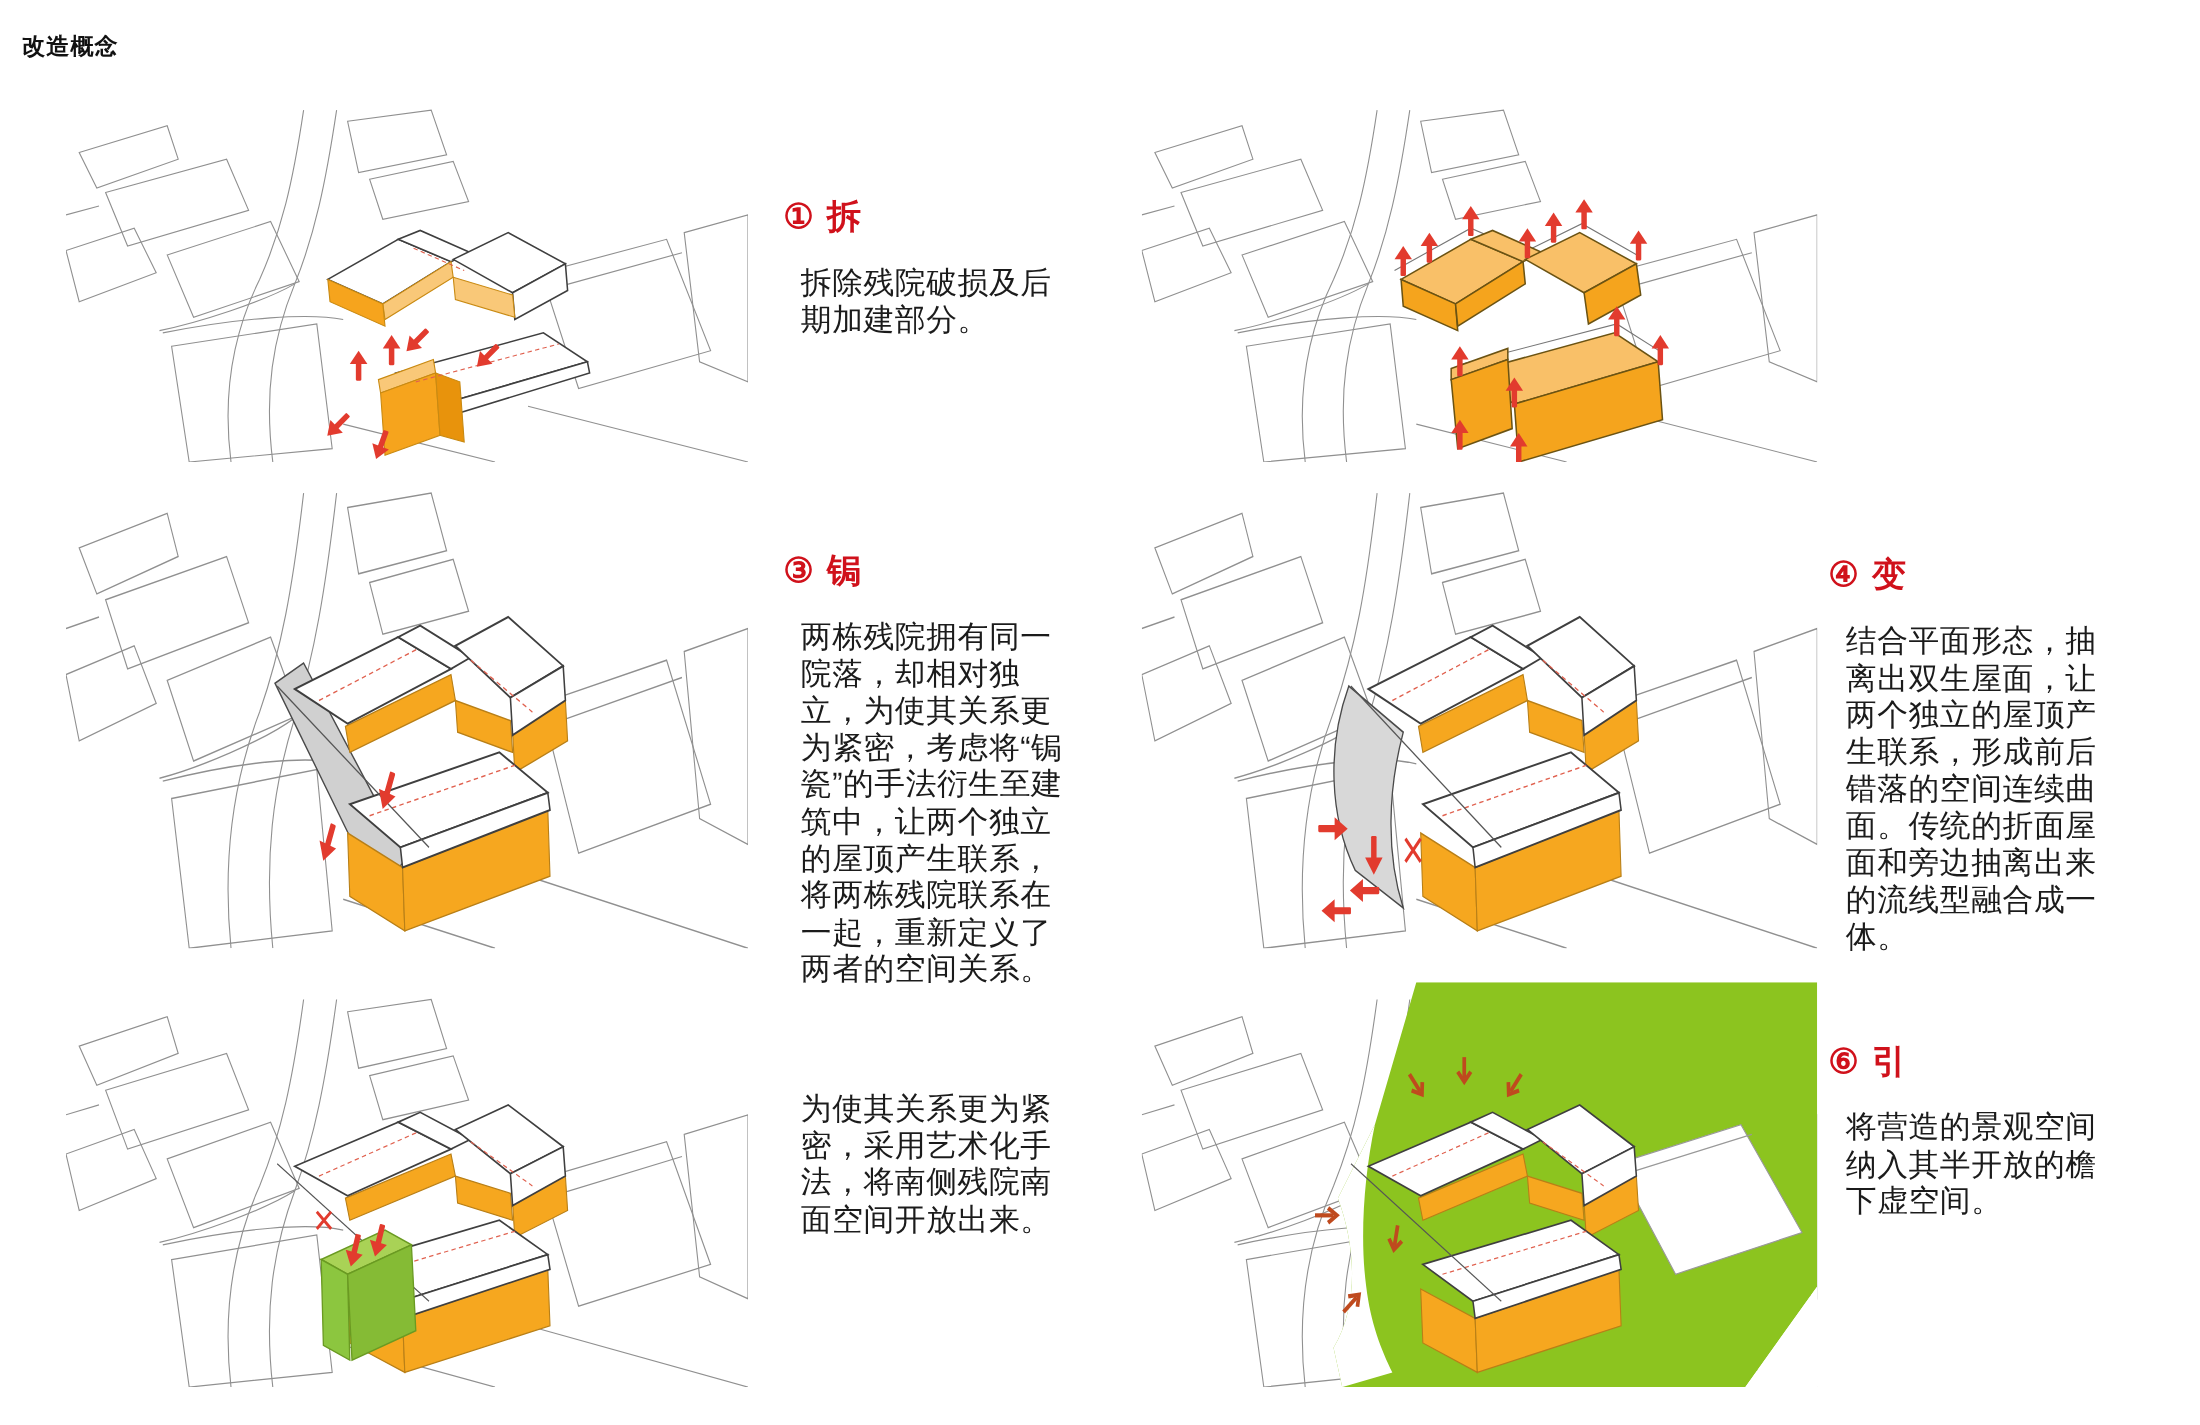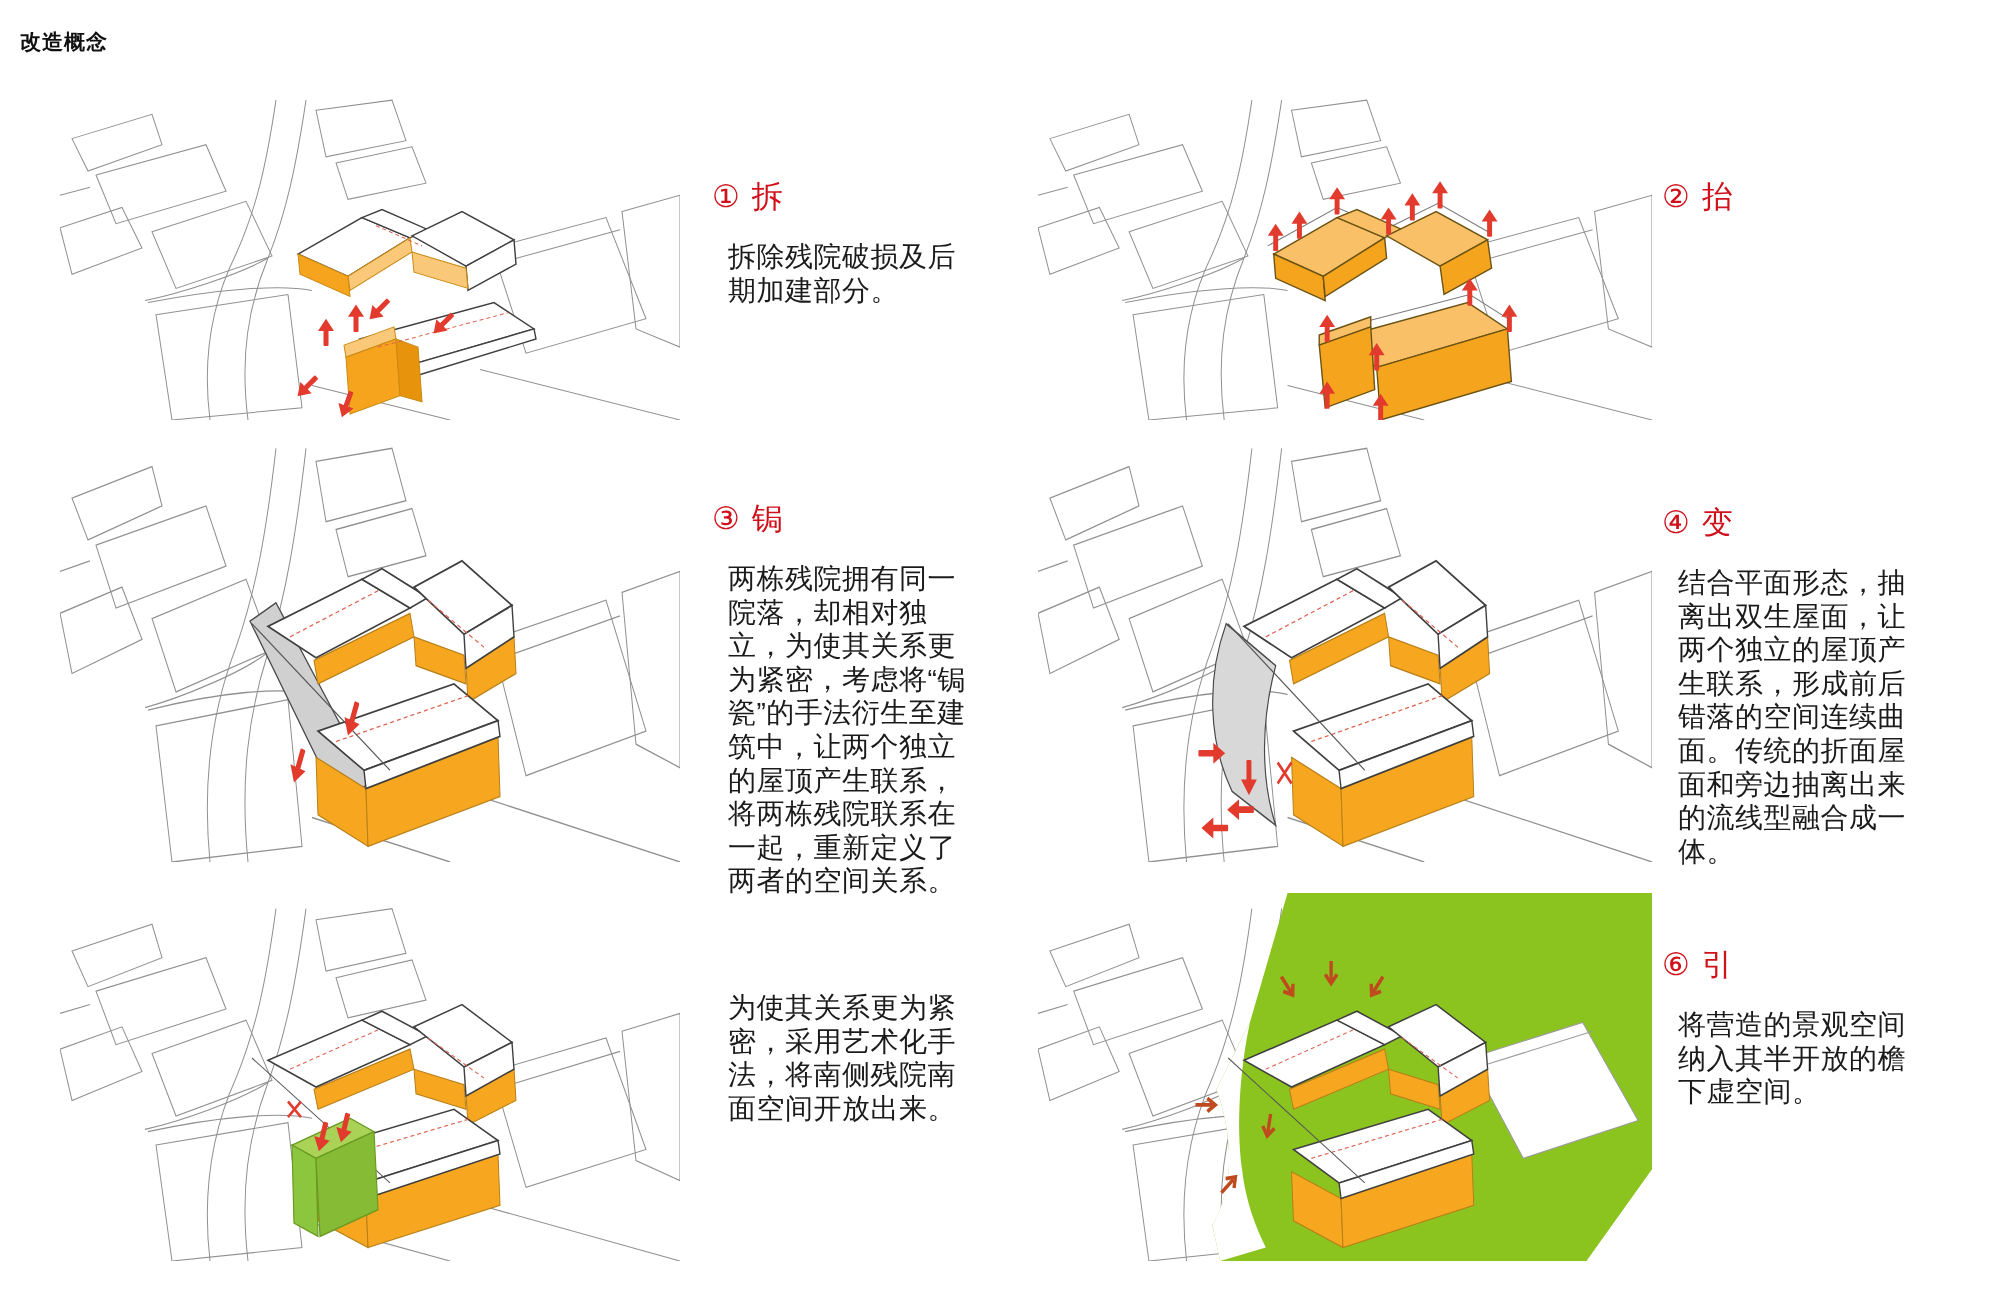--- a/index.html
+++ b/index.html
@@ -7,21 +7,21 @@
     width:2000px; height:1295px; background:#ffffff; position:relative;
     font-family:"Liberation Sans", sans-serif; overflow:hidden;
   }
   .page-title {
     position:absolute; left:20px; top:14px;
     font-size:21px; font-weight:bold; color:#111; letter-spacing:1px;
   }
   .diagram { position:absolute; }
   .diagram svg { display:block; }
   .txt { position:absolute; width:288px; }
-  .ctitle { font-size:31px; font-weight:normal; color:#d0111b; margin:0 0 22px 0; white-space:nowrap; }
+  .ctitle { font-size:31px; font-weight:bold; color:#d0111b; margin:0 0 22px 0; white-space:nowrap; }
   .ctitle .num { margin-right:12px; }
   .cbody { font-size:28px; line-height:1.2; color:#1b1b1b; margin:16px; letter-spacing:0.5px; }
 </style>
 </head>
 <body>
 
 <svg width="0" height="0" style="position:absolute" aria-hidden="true">
   <defs>
     <g id="bg-plan" stroke="#909090" stroke-width="1" fill="none">
       <path d="M216,14 C206,80 196,122 176,166 C152,214 142,268 150,330"></path>
@@ -154,23 +154,20 @@
       <use href="#arr" transform="translate(292,238) rotate(180)"></use>
       <use href="#arr" transform="translate(342,266) rotate(180)"></use>
       <use href="#arr" transform="translate(436,202) rotate(180)"></use>
       <use href="#arr" transform="translate(476,228) rotate(180)"></use>
       <use href="#arr" transform="translate(346,316) rotate(180)"></use>
       <use href="#arr" transform="translate(292,304) rotate(180)"></use>
     </g>
   </svg>
 </div>
 <div class="txt" style="left:1662px;top:176px">
-  <div class="ctitle">
-    <span class="num">②</span><span>抬</span>
-  </div>
 </div>
 
 <div class="diagram" style="left:60px;top:430px">
   <svg width="620" height="432" viewBox="0 0 620 330" preserveAspectRatio="none">
     <use href="#bg-plan"></use>
     <polygon points="190,146 216,132 310,268 282,290" fill="#d0d0d0" stroke="#4a4a4a" stroke-width="1.2"></polygon>
     <use href="#courtyard"></use>
     <g fill="#E23B2E">
       <use href="#arr" transform="translate(292,222) rotate(20)"></use>
       <use href="#arr" transform="translate(238,258) rotate(20)"></use>

